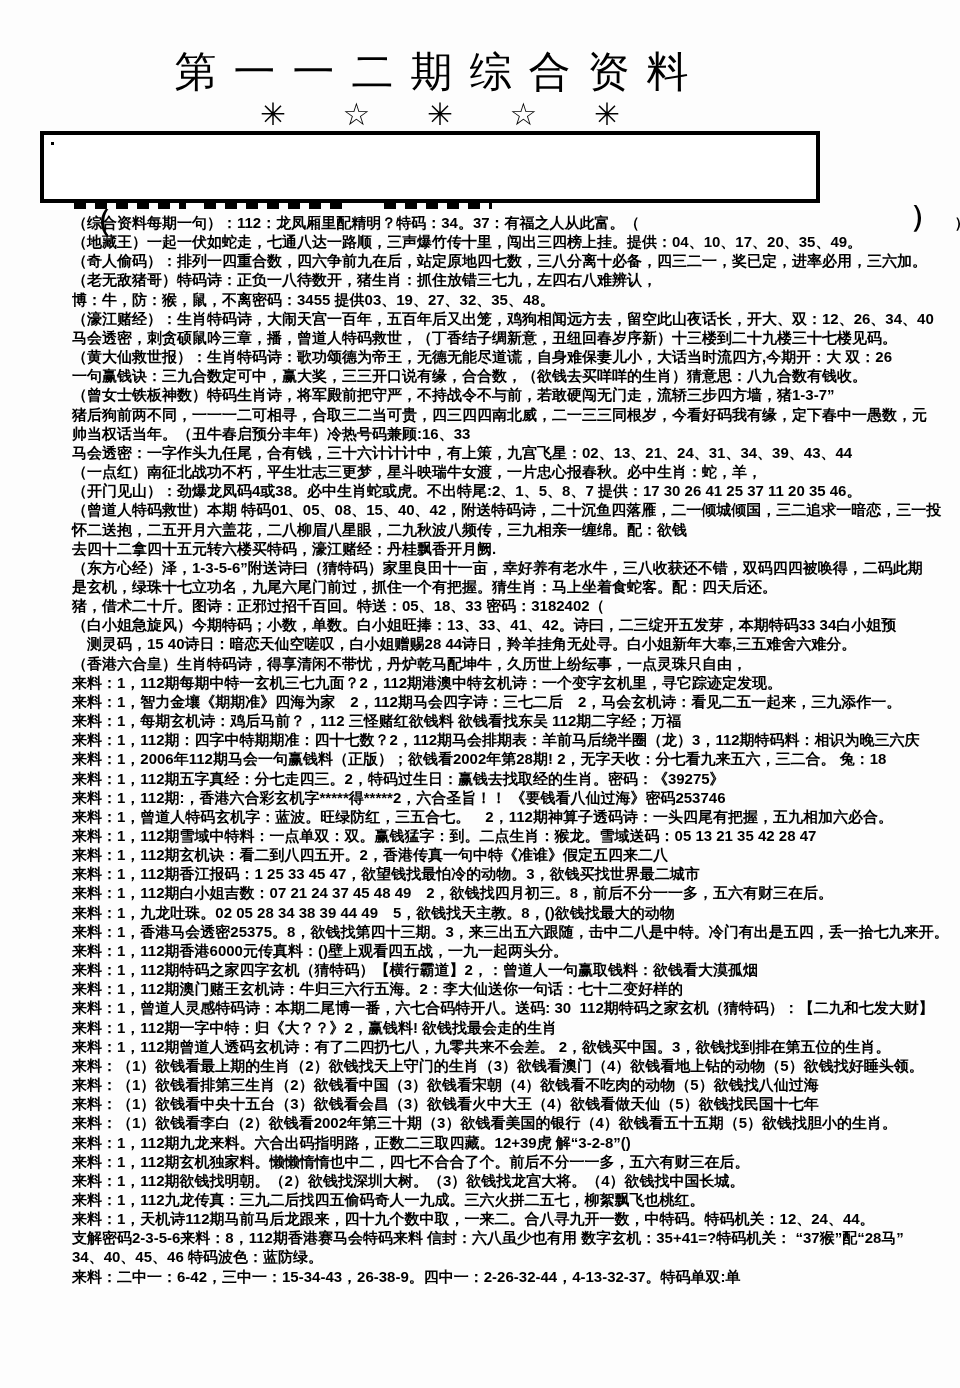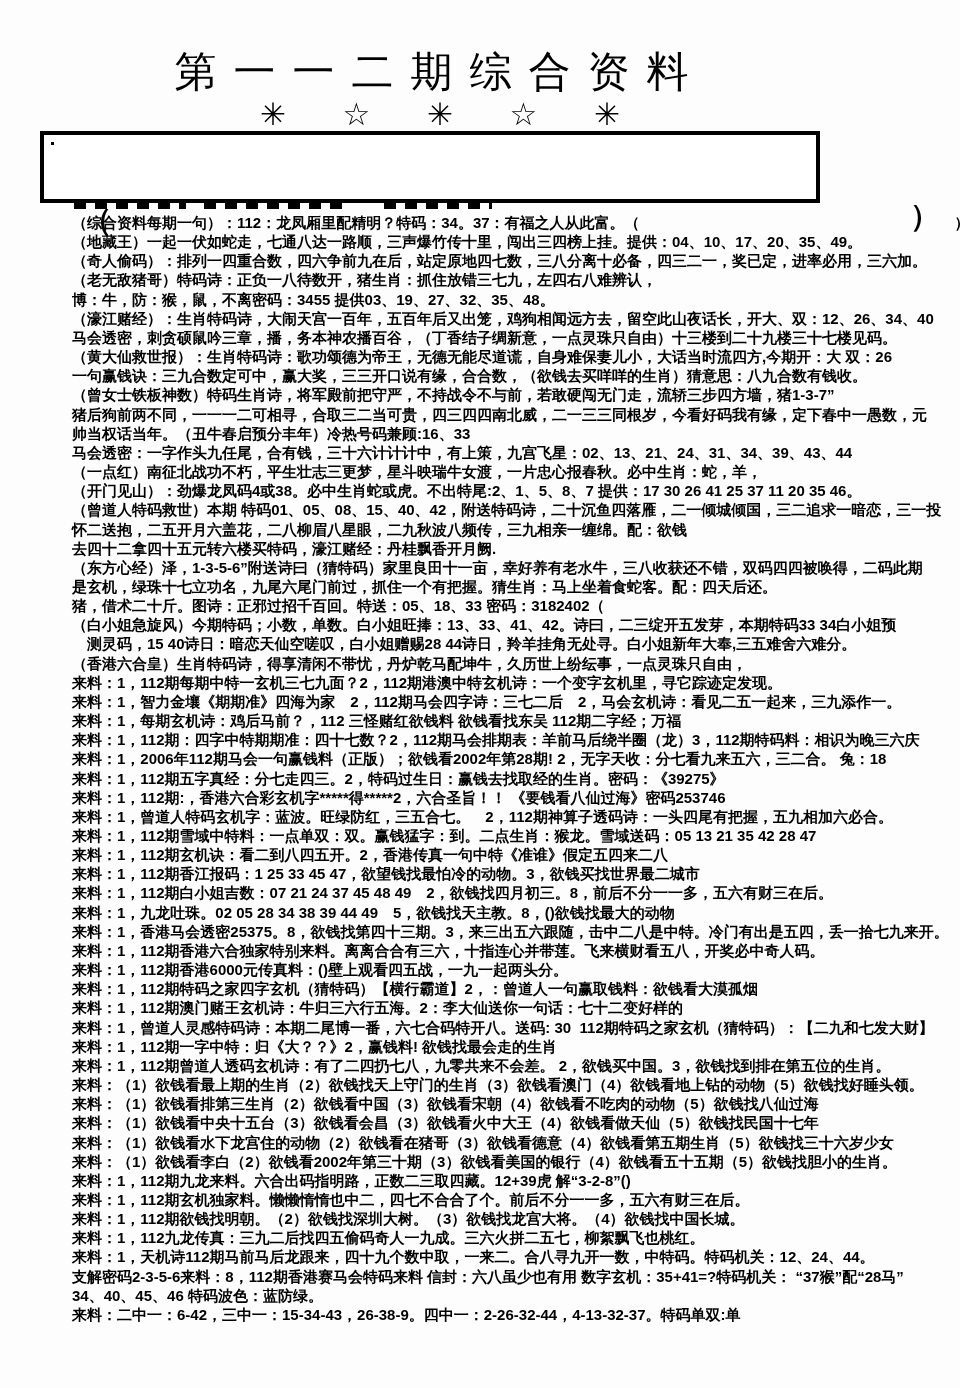--- a/index.html
+++ b/index.html
@@ -79,21 +79,21 @@
     <span class="paren paren-close">）</span>
   </div>
 
   <div class="lines" id="lines">
       <div class="line">（综合资料每期一句）：112：龙凤厢里配精明？特码：34。37：有福之人从此富。（　　　　　　　　　　　　　　　　　　　　　）</div>
       <div class="line">（地藏王）一起一伏如蛇走，七通八达一路顺，三声爆竹传十里，闯出三四榜上挂。提供：04、10、17、20、35、49。</div>
       <div class="line">（奇人偷码）：排列一四重合数，四六争前九在后，站定原地四七数，三八分离十必备，四三二一，奖已定，进率必用，三六加。</div>
       <div class="line">（老无敌猪哥）特码诗：正负一八待数开，猪生肖：抓住放错三七九，左四右八难辨认，</div>
       <div class="line">博：牛，防：猴，鼠，不离密码：3455 提供03、19、27、32、35、48。</div>
       <div class="line">（濠江赌经）：生肖特码诗，大闹天宫一百年，五百年后又出笼，鸡狗相闻远方去，留空此山夜话长，开大、双：12、26、34、40</div>
-      <div class="line">马会透密，刺贪硕鼠吟三章，播，务本神农播百谷，（丁香结子绸新意，一点灵珠只自由）十三楼到二十九楼三十七楼见码。</div>
+      <div class="line">马会透密，刺贪硕鼠吟三章，播，曾道人特码救世，（丁香结子绸新意，丑纽回春岁序新）十三楼到二十九楼三十七楼见码。</div>
       <div class="line">（黄大仙救世报）：生肖特码诗：歌功颂德为帝王，无德无能尽道谎，自身难保妻儿小，大话当时流四方,今期开：大 双：26</div>
       <div class="line">一句赢钱诀：三九合数定可中，赢大奖，三三开口说有缘，合合数，（欲钱去买咩咩的生肖）猜意思：八九合数有钱收。</div>
       <div class="line">（曾女士铁板神数）特码生肖诗，将军殿前把守严，不持战令不与前，若敢硬闯无门走，流轿三步四方墙，猪1-3-7”</div>
       <div class="line">猪后狗前两不同，一一一二可相寻，合取三二当可贵，四三四四南北威，二一三三同根岁，今看好码我有缘，定下春中一愚数，元</div>
       <div class="line">帅当权话当年。（丑牛春启预分丰年）冷热号码兼顾:16、33</div>
       <div class="line">马会透密：一字作头九任尾，合有钱，三十六计计计中，有上策，九宫飞星：02、13、21、24、31、34、39、43、44</div>
       <div class="line">（一点红）南征北战功不朽，平生壮志三更梦，星斗映瑞牛女渡，一片忠心报春秋。必中生肖：蛇，羊，</div>
       <div class="line">（开门见山）：劲爆龙凤码4或38。必中生肖蛇或虎。不出特尾:2、1、5、8、7 提供：17 30 26 41 25 37 11 20 35 46。</div>
       <div class="line">（曾道人特码救世）本期 特码01、05、08、15、40、42，附送特码诗，二十沉鱼四落雁，二一倾城倾国，三二追求一暗恋，三一投</div>
       <div class="line">怀二送抱，二五开月六盖花，二八柳眉八星眼，二九秋波八频传，三九相亲一缠绵。配：欲钱</div>
@@ -111,31 +111,29 @@
       <div class="line">来料：1，2006年112期马会一句赢钱料（正版）；欲钱看2002年第28期! 2，无字天收：分七看九来五六，三二合。 兔：18</div>
       <div class="line">来料：1，112期五字真经：分七走四三。2，特码过生日：赢钱去找取经的生肖。密码：《39275》</div>
       <div class="line">来料：1，112期:，香港六合彩玄机字*****得*****2，六合圣旨！！ 《要钱看八仙过海》密码253746</div>
       <div class="line">来料：1，曾道人特码玄机字：蓝波。旺绿防红，三五合七。　2，112期神算子透码诗：一头四尾有把握，五九相加六必合。</div>
       <div class="line">来料：1，112期雪域中特料：一点单双：双。赢钱猛字：到。二点生肖：猴龙。雪域送码：05 13 21 35 42 28 47</div>
       <div class="line">来料：1，112期玄机诀：看二到八四五开。2，香港传真一句中特《准谁》假定五四来二八</div>
       <div class="line">来料：1，112期香江报码：1 25 33 45 47，欲望钱找最怕冷的动物。3，欲钱买找世界最二城市</div>
       <div class="line">来料：1，112期白小姐吉数：07 21 24 37 45 48 49　2，欲钱找四月初三。8，前后不分一一多，五六有财三在后。</div>
       <div class="line">来料：1，九龙吐珠。02 05 28 34 38 39 44 49　5，欲钱找天主教。8，()欲钱找最大的动物</div>
       <div class="line">来料：1，香港马会透密25375。8，欲钱找第四十三期。3，来三出五六跟随，击中二八是中特。冷门有出是五四，丢一拾七九来开。</div>
-      <div class="line">来料：1，112期香港六合独家特别来料。离离合合有三六，十指连心并带莲。飞来横财看五八，开奖必中奇人码。</div>
       <div class="line">来料：1，112期香港6000元传真料：()壁上观看四五战，一九一起两头分。</div>
       <div class="line">来料：1，112期特码之家四字玄机（猜特码）【横行霸道】2，：曾道人一句赢取钱料：欲钱看大漠孤烟</div>
       <div class="line">来料：1，112期澳门赌王玄机诗：牛归三六行五海。2：李大仙送你一句话：七十二变好样的</div>
       <div class="line">来料：1，曾道人灵感特码诗：本期二尾博一番，六七合码特开八。送码: 30  112期特码之家玄机（猜特码）：【二九和七发大财】</div>
       <div class="line">来料：1，112期一字中特：归《大？？》2，赢钱料! 欲钱找最会走的生肖</div>
       <div class="line">来料：1，112期曾道人透码玄机诗：有了二四扔七八，九零共来不会差。 2，欲钱买中国。3，欲钱找到排在第五位的生肖。</div>
       <div class="line">来料：（1）欲钱看最上期的生肖（2）欲钱找天上守门的生肖（3）欲钱看澳门（4）欲钱看地上钻的动物（5）欲钱找好睡头领。</div>
       <div class="line">来料：（1）欲钱看排第三生肖（2）欲钱看中国（3）欲钱看宋朝（4）欲钱看不吃肉的动物（5）欲钱找八仙过海</div>
       <div class="line">来料：（1）欲钱看中央十五台（3）欲钱看会昌（3）欲钱看火中大王（4）欲钱看做天仙（5）欲钱找民国十七年</div>
-      <div class="line">来料：（1）欲钱看水下龙宫住的动物（2）欲钱看在猪哥（3）欲钱看德意（4）欲钱看第五期生肖（5）欲钱找三十六岁少女</div>
       <div class="line">来料：（1）欲钱看李白（2）欲钱看2002年第三十期（3）欲钱看美国的银行（4）欲钱看五十五期（5）欲钱找胆小的生肖。</div>
       <div class="line">来料：1，112期九龙来料。六合出码指明路，正数二三取四藏。12+39虎 解“3-2-8”()</div>
       <div class="line">来料：1，112期玄机独家料。懒懒惰惰也中二，四七不合合了个。前后不分一一多，五六有财三在后。</div>
       <div class="line">来料：1，112期欲钱找明朝。（2）欲钱找深圳大树。（3）欲钱找龙宫大将。（4）欲钱找中国长城。</div>
       <div class="line">来料：1，112九龙传真：三九二后找四五偷码奇人一九成。三六火拼二五七，柳絮飘飞也桃红。</div>
       <div class="line">来料：1，天机诗112期马前马后龙跟来，四十九个数中取，一来二。合八寻九开一数，中特码。特码机关：12、24、44。</div>
       <div class="line">支解密码2-3-5-6来料：8，112期香港赛马会特码来料 信封：六八虽少也有用 数字玄机：35+41=?特码机关： “37猴”配“28马”</div>
       <div class="line">34、40、45、46 特码波色：蓝防绿。</div>
       <div class="line">来料：二中一：6-42，三中一：15-34-43，26-38-9。四中一：2-26-32-44，4-13-32-37。特码单双:单</div>
     </div>

